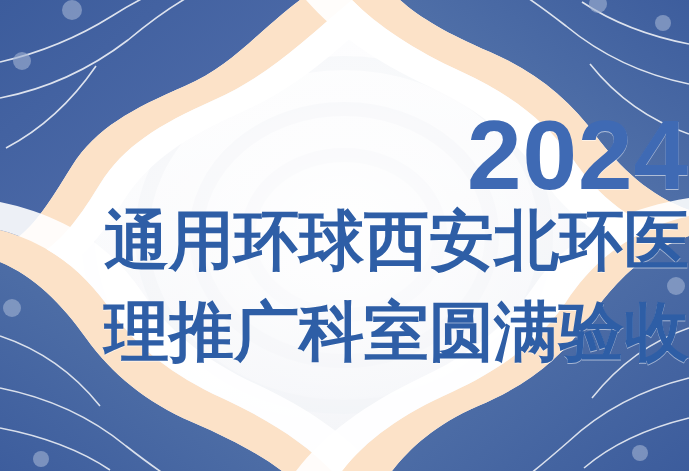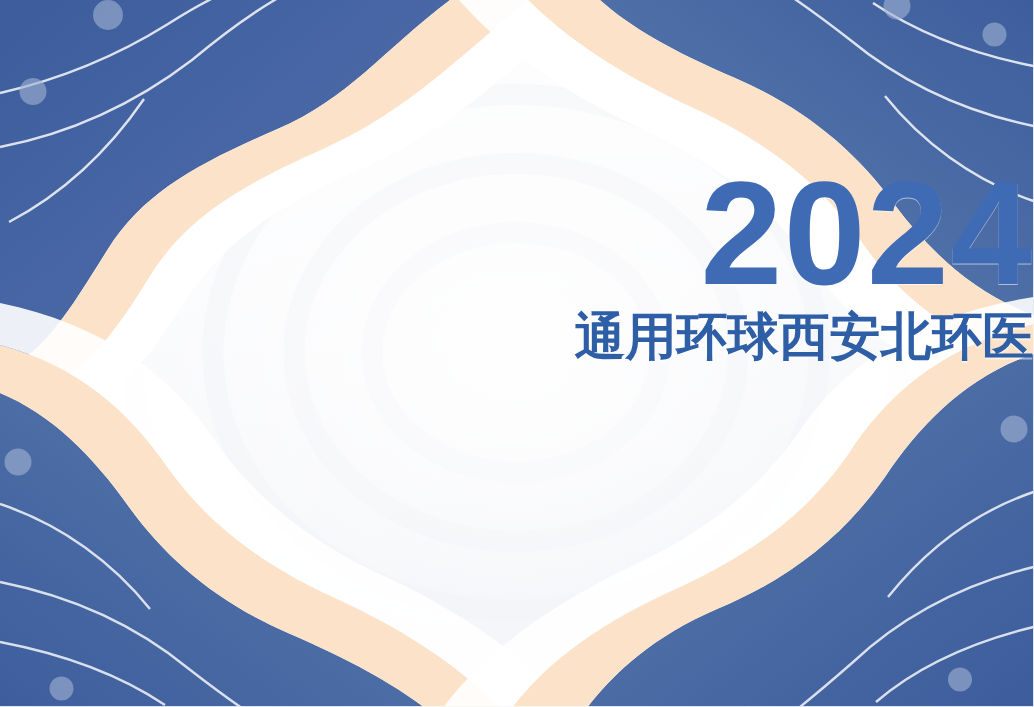--- a/index.html
+++ b/index.html
@@ -42,21 +42,21 @@
     margin-top: 93px;
     font-size: 98px;
     line-height: 0.92;
     font-weight: 700;
     letter-spacing: 1px;
     color: #3f6ab4;
     text-shadow: 0 1px 0 rgba(255,255,255,0.55);
     font-family: "Liberation Sans", "DejaVu Sans", sans-serif;
   }
   .cn-line {
-    font-size: 34px;
+    font-size: 65px;
     line-height: 1.0;
     font-weight: 700;
     color: #2e5ea6;
     letter-spacing: 0px;
     font-family: "DejaVu Sans", "Liberation Sans", sans-serif;
     text-shadow: 0 1px 0 rgba(255,255,255,0.5);
     white-space: nowrap;
   }
   .cn-line.l1 { margin-top: 8px; }
   .cn-line.l2 { margin-top: 26px; }
@@ -180,15 +180,16 @@
       <g fill="#9fb1d2" opacity="0.62">
         <circle cx="640" cy="453" r="8"></circle>
         <circle cx="676" cy="286" r="9"></circle>
       </g>
     </g>
   </svg>
 
   <div id="textstack">
     <div class="year">2024</div>
     <div class="cn-line l1">通用环球西安北环医</div>
+    <div class="cn-line l3">理推广科室圆满验收</div>
   </div>
 
 </div>
 
 </body></html>

